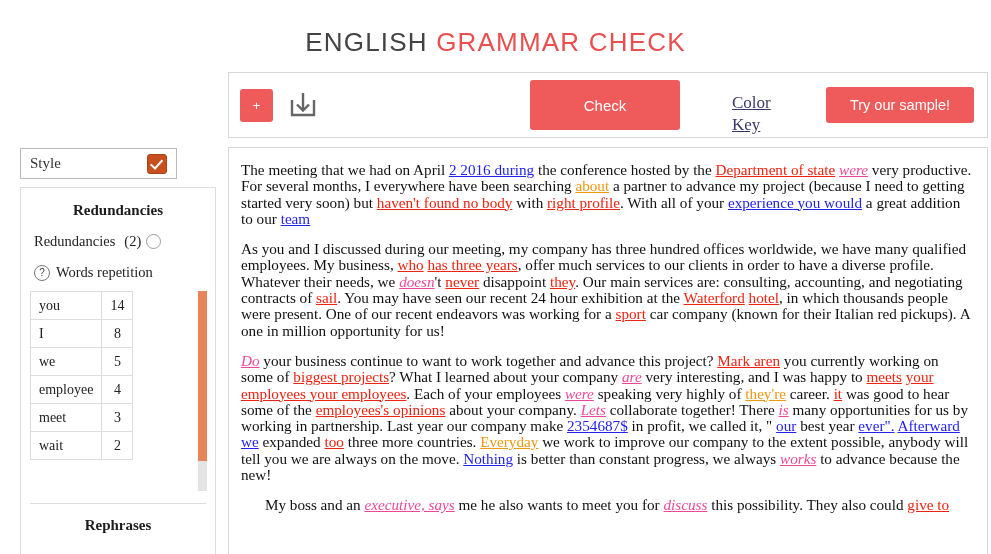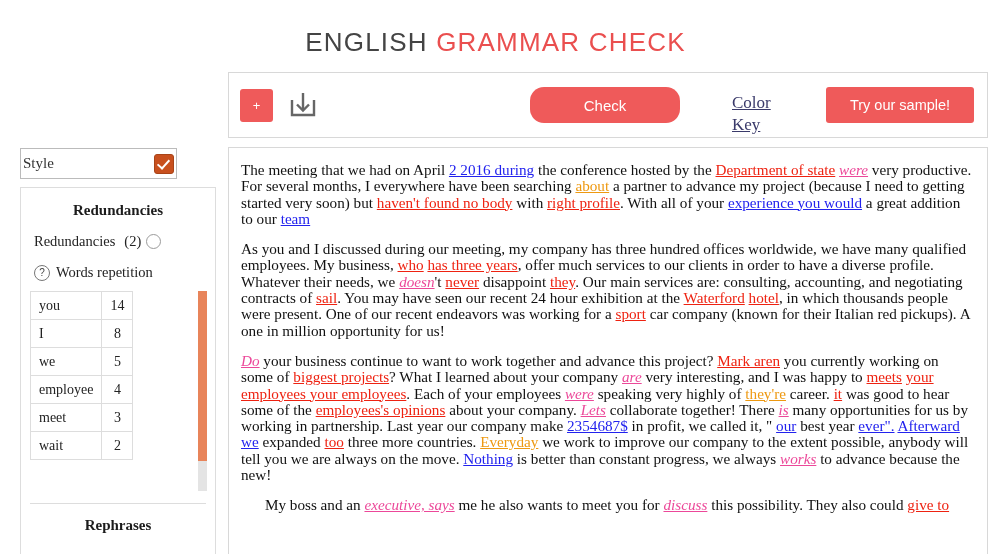--- a/index.html
+++ b/index.html
@@ -50,21 +50,21 @@
     width: 196px;
   }
   #style-bar {
     box-sizing: border-box;
     width: 157px;
     height: 31px;
     border: 1px solid #bbbbbb;
     background: #ffffff;
     display: flex;
     align-items: center;
-    padding: 0 2px;
+    padding: 0 9px;
     justify-content: space-between;
   }
   #style-bar .label {
     font-size: 15px;
     color: #333;
   }
   .checkbox-orange {
     width: 18px; height: 18px;
     border-radius: 3px;
     background: #c8501e;
@@ -218,23 +218,22 @@
     margin-left: 13px;
     width: 34px; height: 34px;
     background: transparent;
     border: none;
     padding: 0;
     cursor: pointer;
   }
   #check-btn {
     position: absolute;
     left: 301px;
-    width: 150px; height: 36px;
+    width: 150px; height: 50px;
     font-size: 15px;
-    border-radius: 14px;
   }
   #color-key {
     position: absolute;
     left: 503px;
     top: 11px;
     width: 62px;
     font-family: "Liberation Serif", serif;
     font-size: 17px;
     color: #3a3a6a;
     text-decoration: underline;

